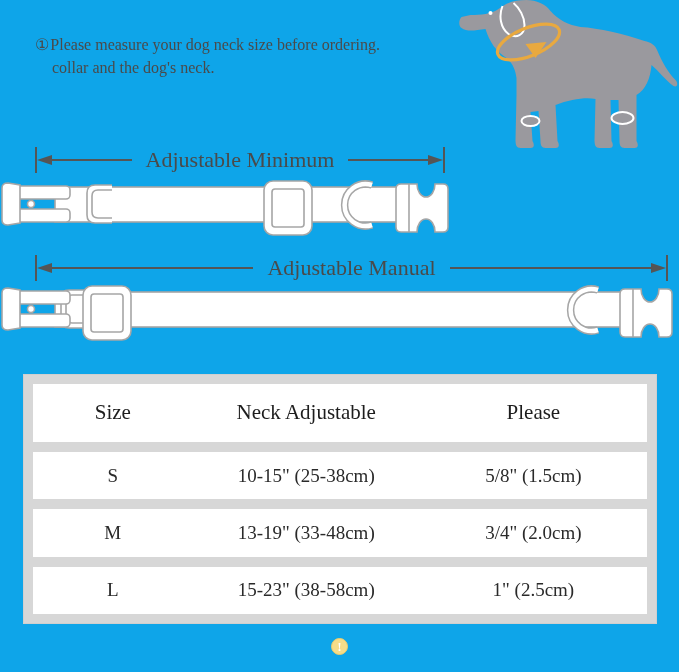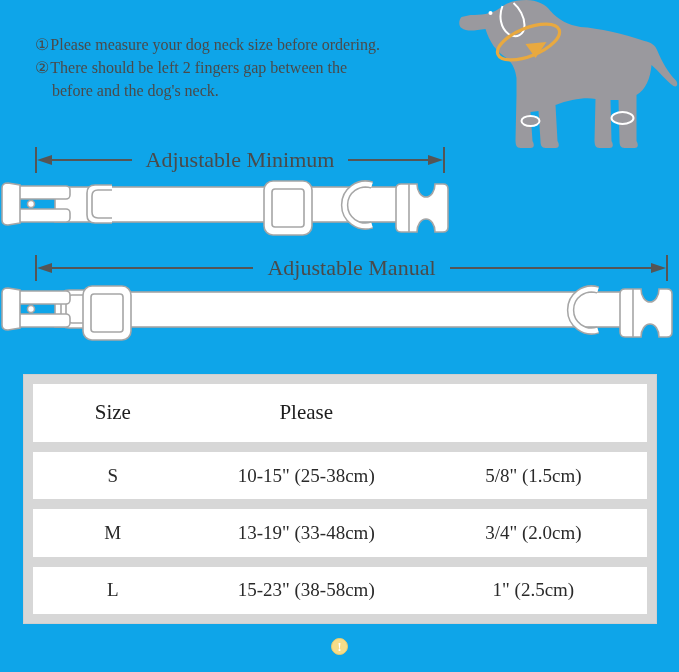--- a/index.html
+++ b/index.html
@@ -75,22 +75,21 @@
       </g>
       <g id="female-buckle" stroke="#a6a6a6" stroke-width="1.6" fill="#ffffff">
         <path d="M5,0 L21,0 A9,13 0 0 0 39,0 L47,0 Q52,0 52,5 L52,43 Q52,48 47,48 L39,48 A9,13 0 0 0 21,48 L5,48 Q0,48 0,43 L0,5 Q0,0 5,0 Z"></path>
         <path d="M13,0 L13,48" fill="none"></path>
       </g>
     </defs>
   </svg>
 
   <div class="instructions">
     <div class="instr-line"><span class="marker">①</span><span>Please measure your dog neck size before ordering.</span></div>
-    <div class="instr-line"><span class="marker">②</span><span>There should be left 2 fingers gap between the</span></div>
-    <div class="instr-line instr-cont"><span>before and the dog's neck.</span></div>
+    <div class="instr-line instr-cont"><span>collar and the dog's neck.</span></div>
   </div>
 
   <div class="dog-wrap">
     <svg viewBox="0 0 220 155" width="221" height="155">
       <path fill="#9A999E" d="M3,17 C0,20 0,26 3,28 C7,31 13,31 19,30 L27,29 C31,42 38,52 48,58 C54,63 57,70 58,78 L58,95 L57,140 C57,145 58,148 62,148 L72,148 C76,148 76,144 74,141 L72,112 L80,111 L82,141 C82,145 83,148 87,148 L97,148 C101,148 101,144 99,141 L97,105 C112,99 128,97 137,99 L136,140 C136,145 137,148 141,148 L151,148 C155,148 155,144 153,141 L152,100 L160,100 L161,141 C161,145 162,148 166,148 L176,148 C180,148 180,144 178,141 L178,95 C187,90 192,78 193,65 C200,71 208,81 215,86 C219,88 220,83 217,80 C210,73 203,61 199,51 C197,45 192,42 186,41 C166,34 140,28 122,27 C110,25 100,20 92,11 C87,4 78,0 68,0 C54,0 46,4 40,9 C33,14 22,15 12,15 Z"></path>
       <ellipse cx="72" cy="121" rx="9" ry="5" fill="#9A999E" stroke="#ffffff" stroke-width="2"></ellipse>
       <ellipse cx="164" cy="118" rx="11" ry="6" fill="#9A999E" stroke="#ffffff" stroke-width="2"></ellipse>
       <path d="M44,6 C40,16 42,28 50,34 C58,39 66,35 66,25 C66,17 61,8 55,3" stroke="#ffffff" stroke-width="2" fill="none"></path>
       <circle cx="32" cy="13" r="2" fill="#ffffff"></circle>
       <ellipse cx="70" cy="42" rx="33" ry="14" transform="rotate(-22 70 42)" stroke="#E9A93F" stroke-width="3.2" fill="none"></ellipse>
@@ -140,20 +139,21 @@
     <use href="#d-ring" x="566" y="2"></use>
     <use href="#fold-bracket" x="60" y="8"></use>
     <use href="#slider" x="82" y="4"></use>
     <use href="#male-buckle" x="2" y="7"></use>
     <use href="#female-buckle" x="620" y="8"></use>
   </svg>
 
   <div class="size-table">
     <div class="t-row header">
       <div class="t-cell c0">Size</div>
+      <div class="t-cell c1">Neck Adjustable</div>
       <div class="t-cell c2">Please</div>
     </div>
     <div class="t-row">
       <div class="t-cell c0">S</div>
       <div class="t-cell c1">10-15" (25-38cm)</div>
       <div class="t-cell c2">5/8" (1.5cm)</div>
     </div>
     <div class="t-row">
       <div class="t-cell c0">M</div>
       <div class="t-cell c1">13-19" (33-48cm)</div>

